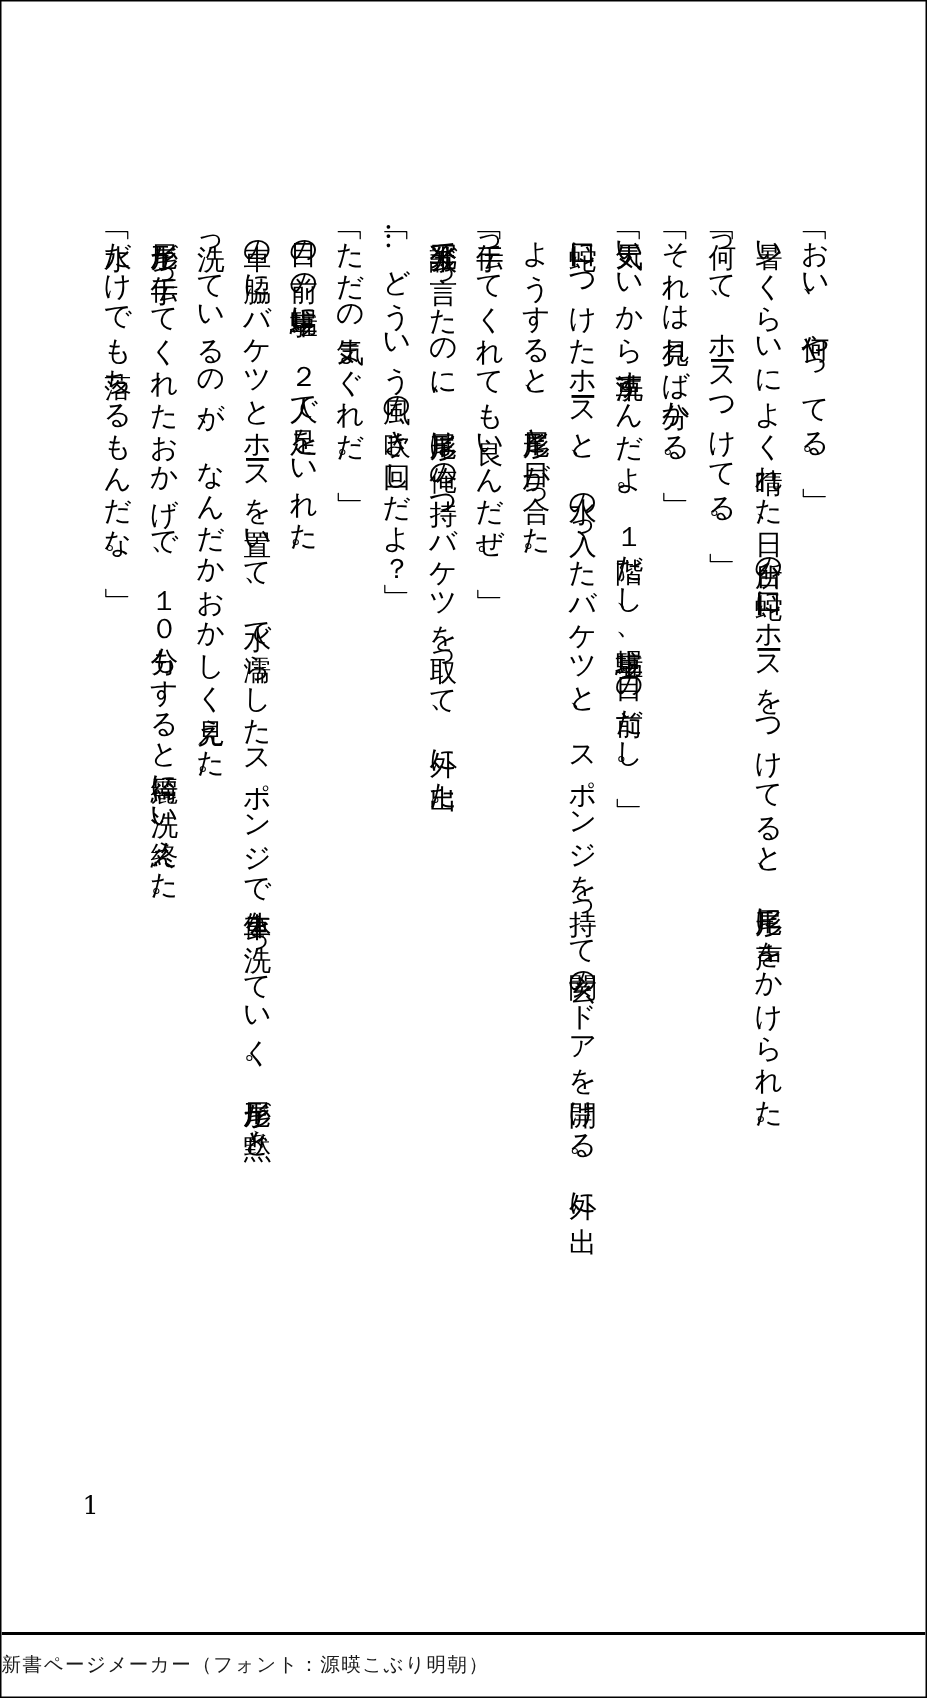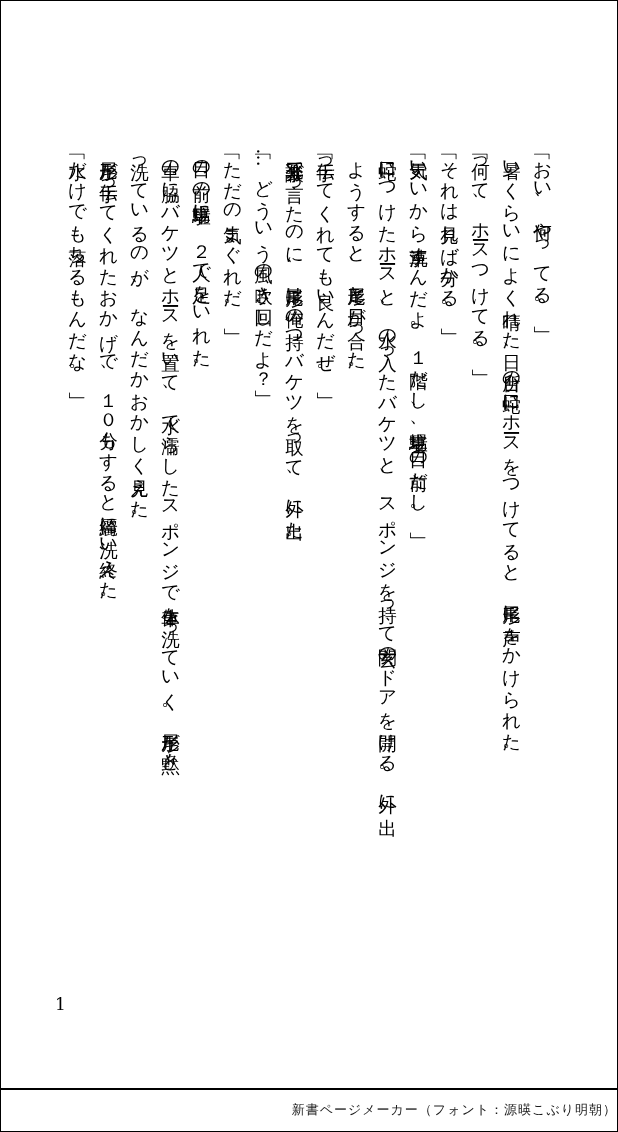--- a/index.html
+++ b/index.html
@@ -45,21 +45,21 @@
     right: 0;
     top: 1087px;
     height: 2px;
     background: #000000;
   }
   .footer-caption {
     position: absolute;
     left: 0;
     top: 1100px;
     width: 100%;
-    text-align: right;
+    text-align: left;
     font-size: 13px;
     letter-spacing: 1px;
     color: #1a1a1a;
   }
 </style>
 </head>
 <body>
 
 <div class="page">
 

